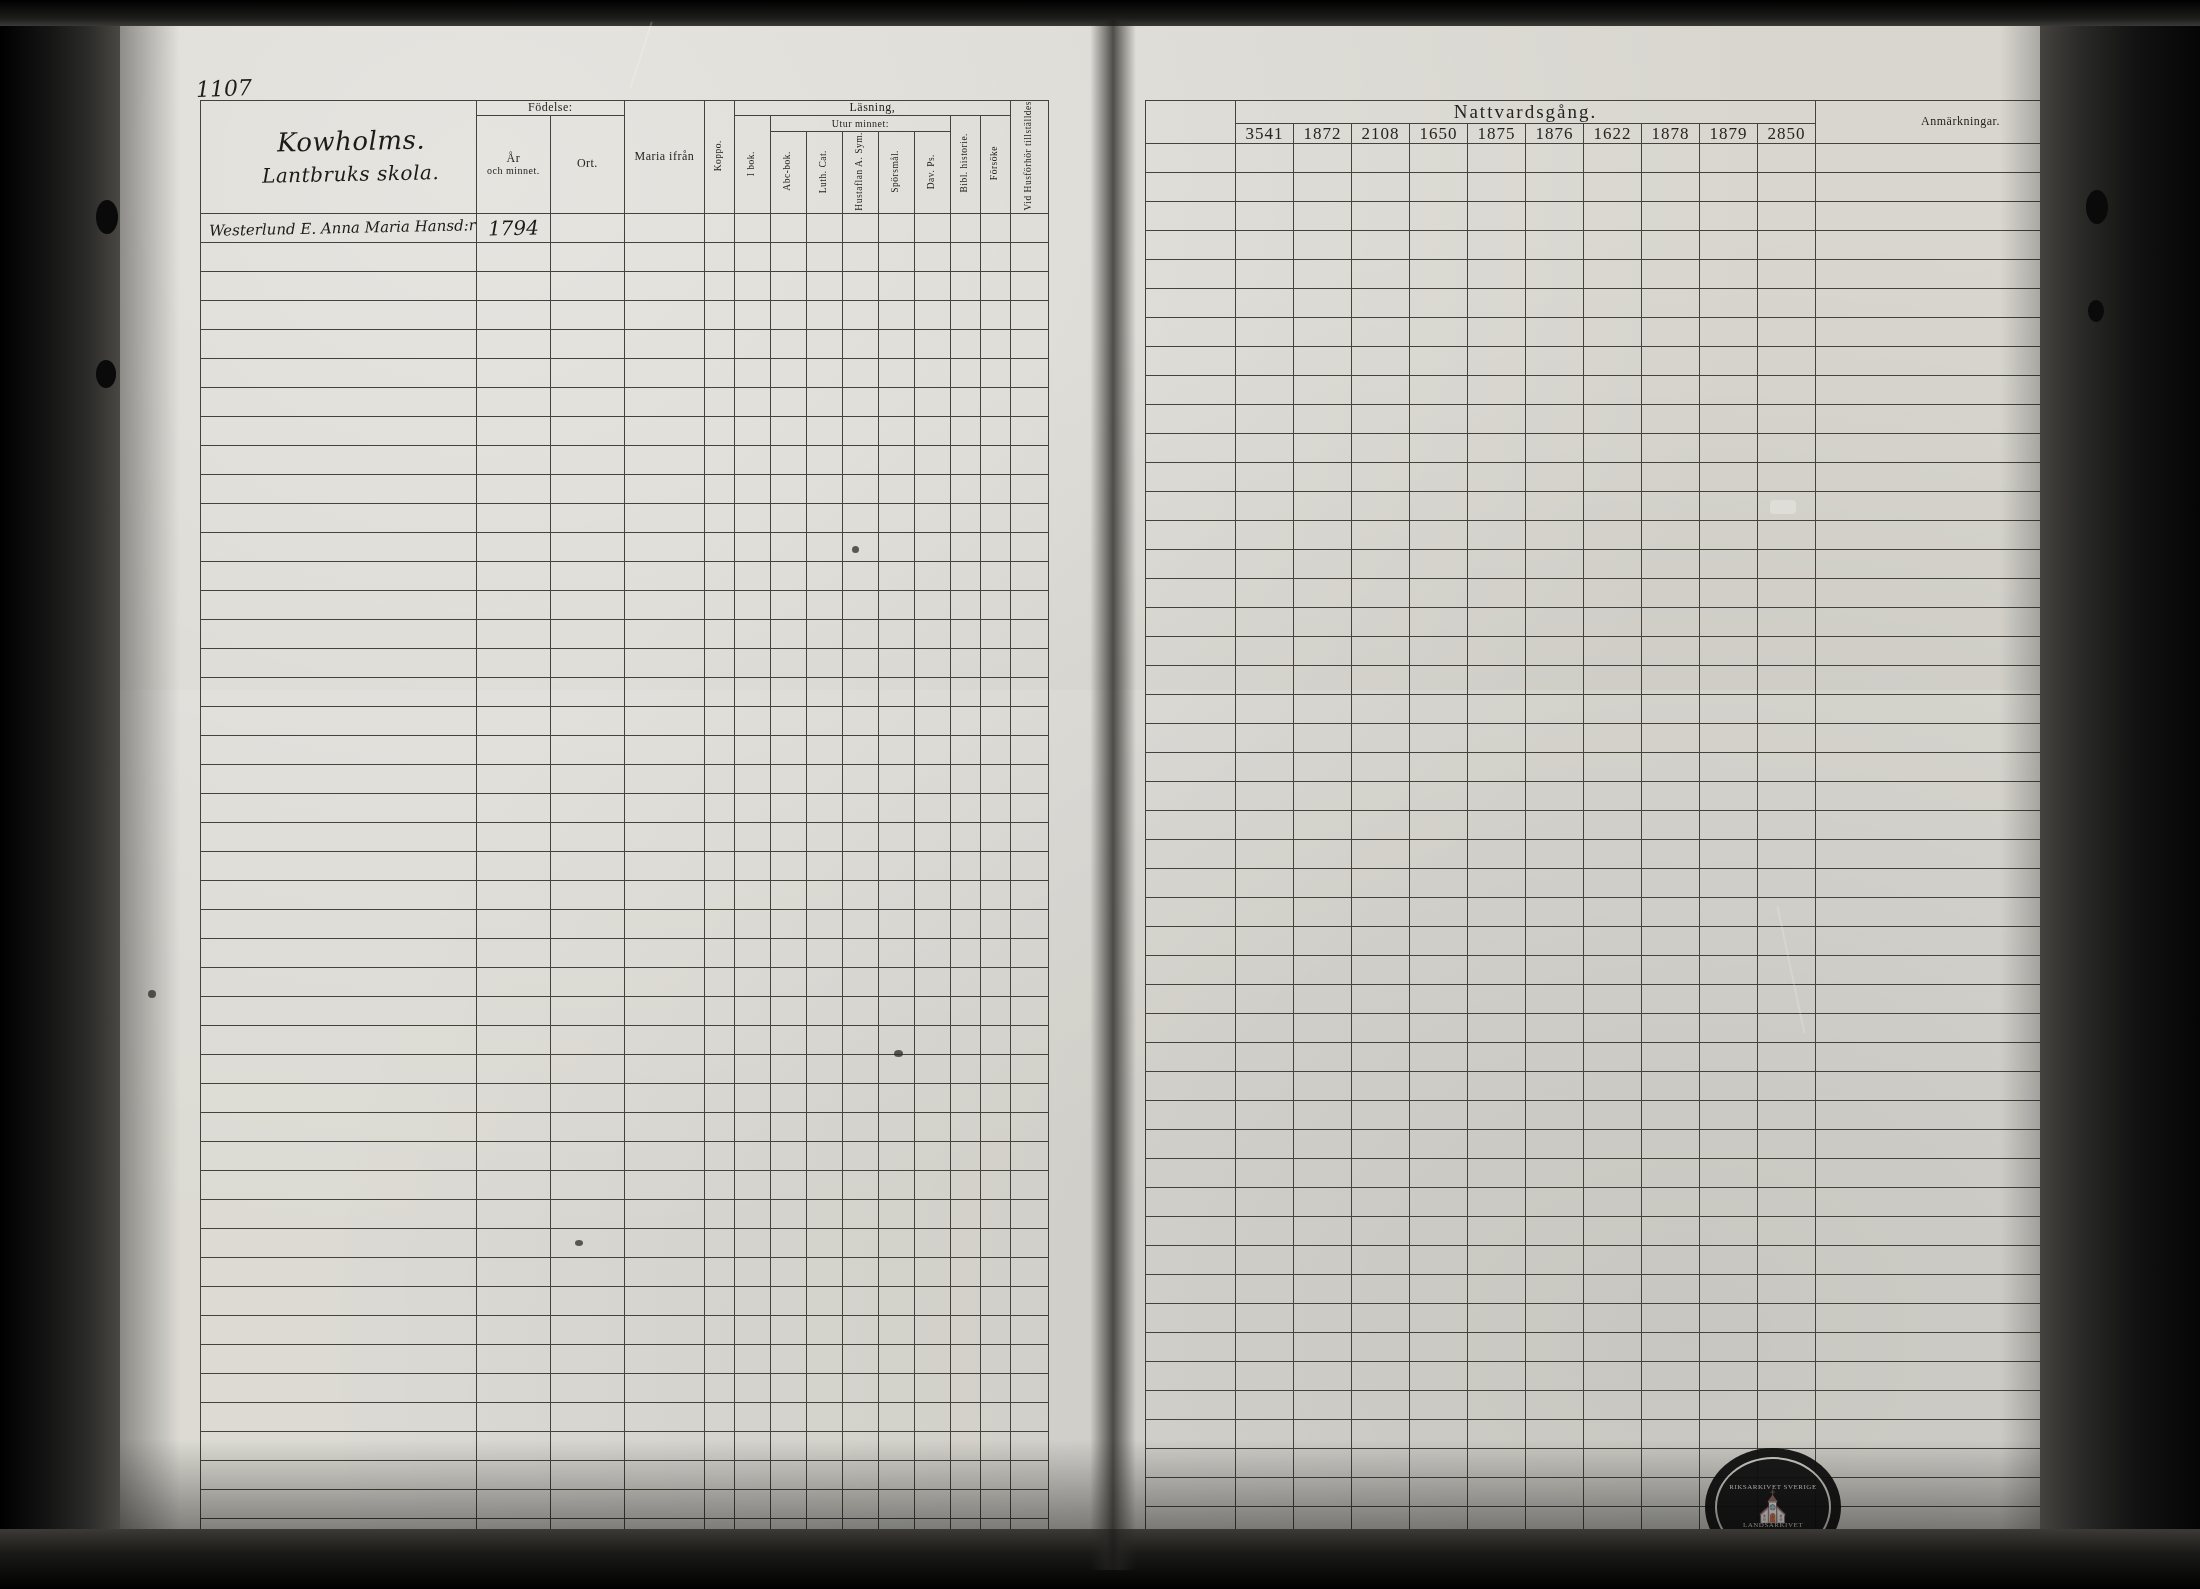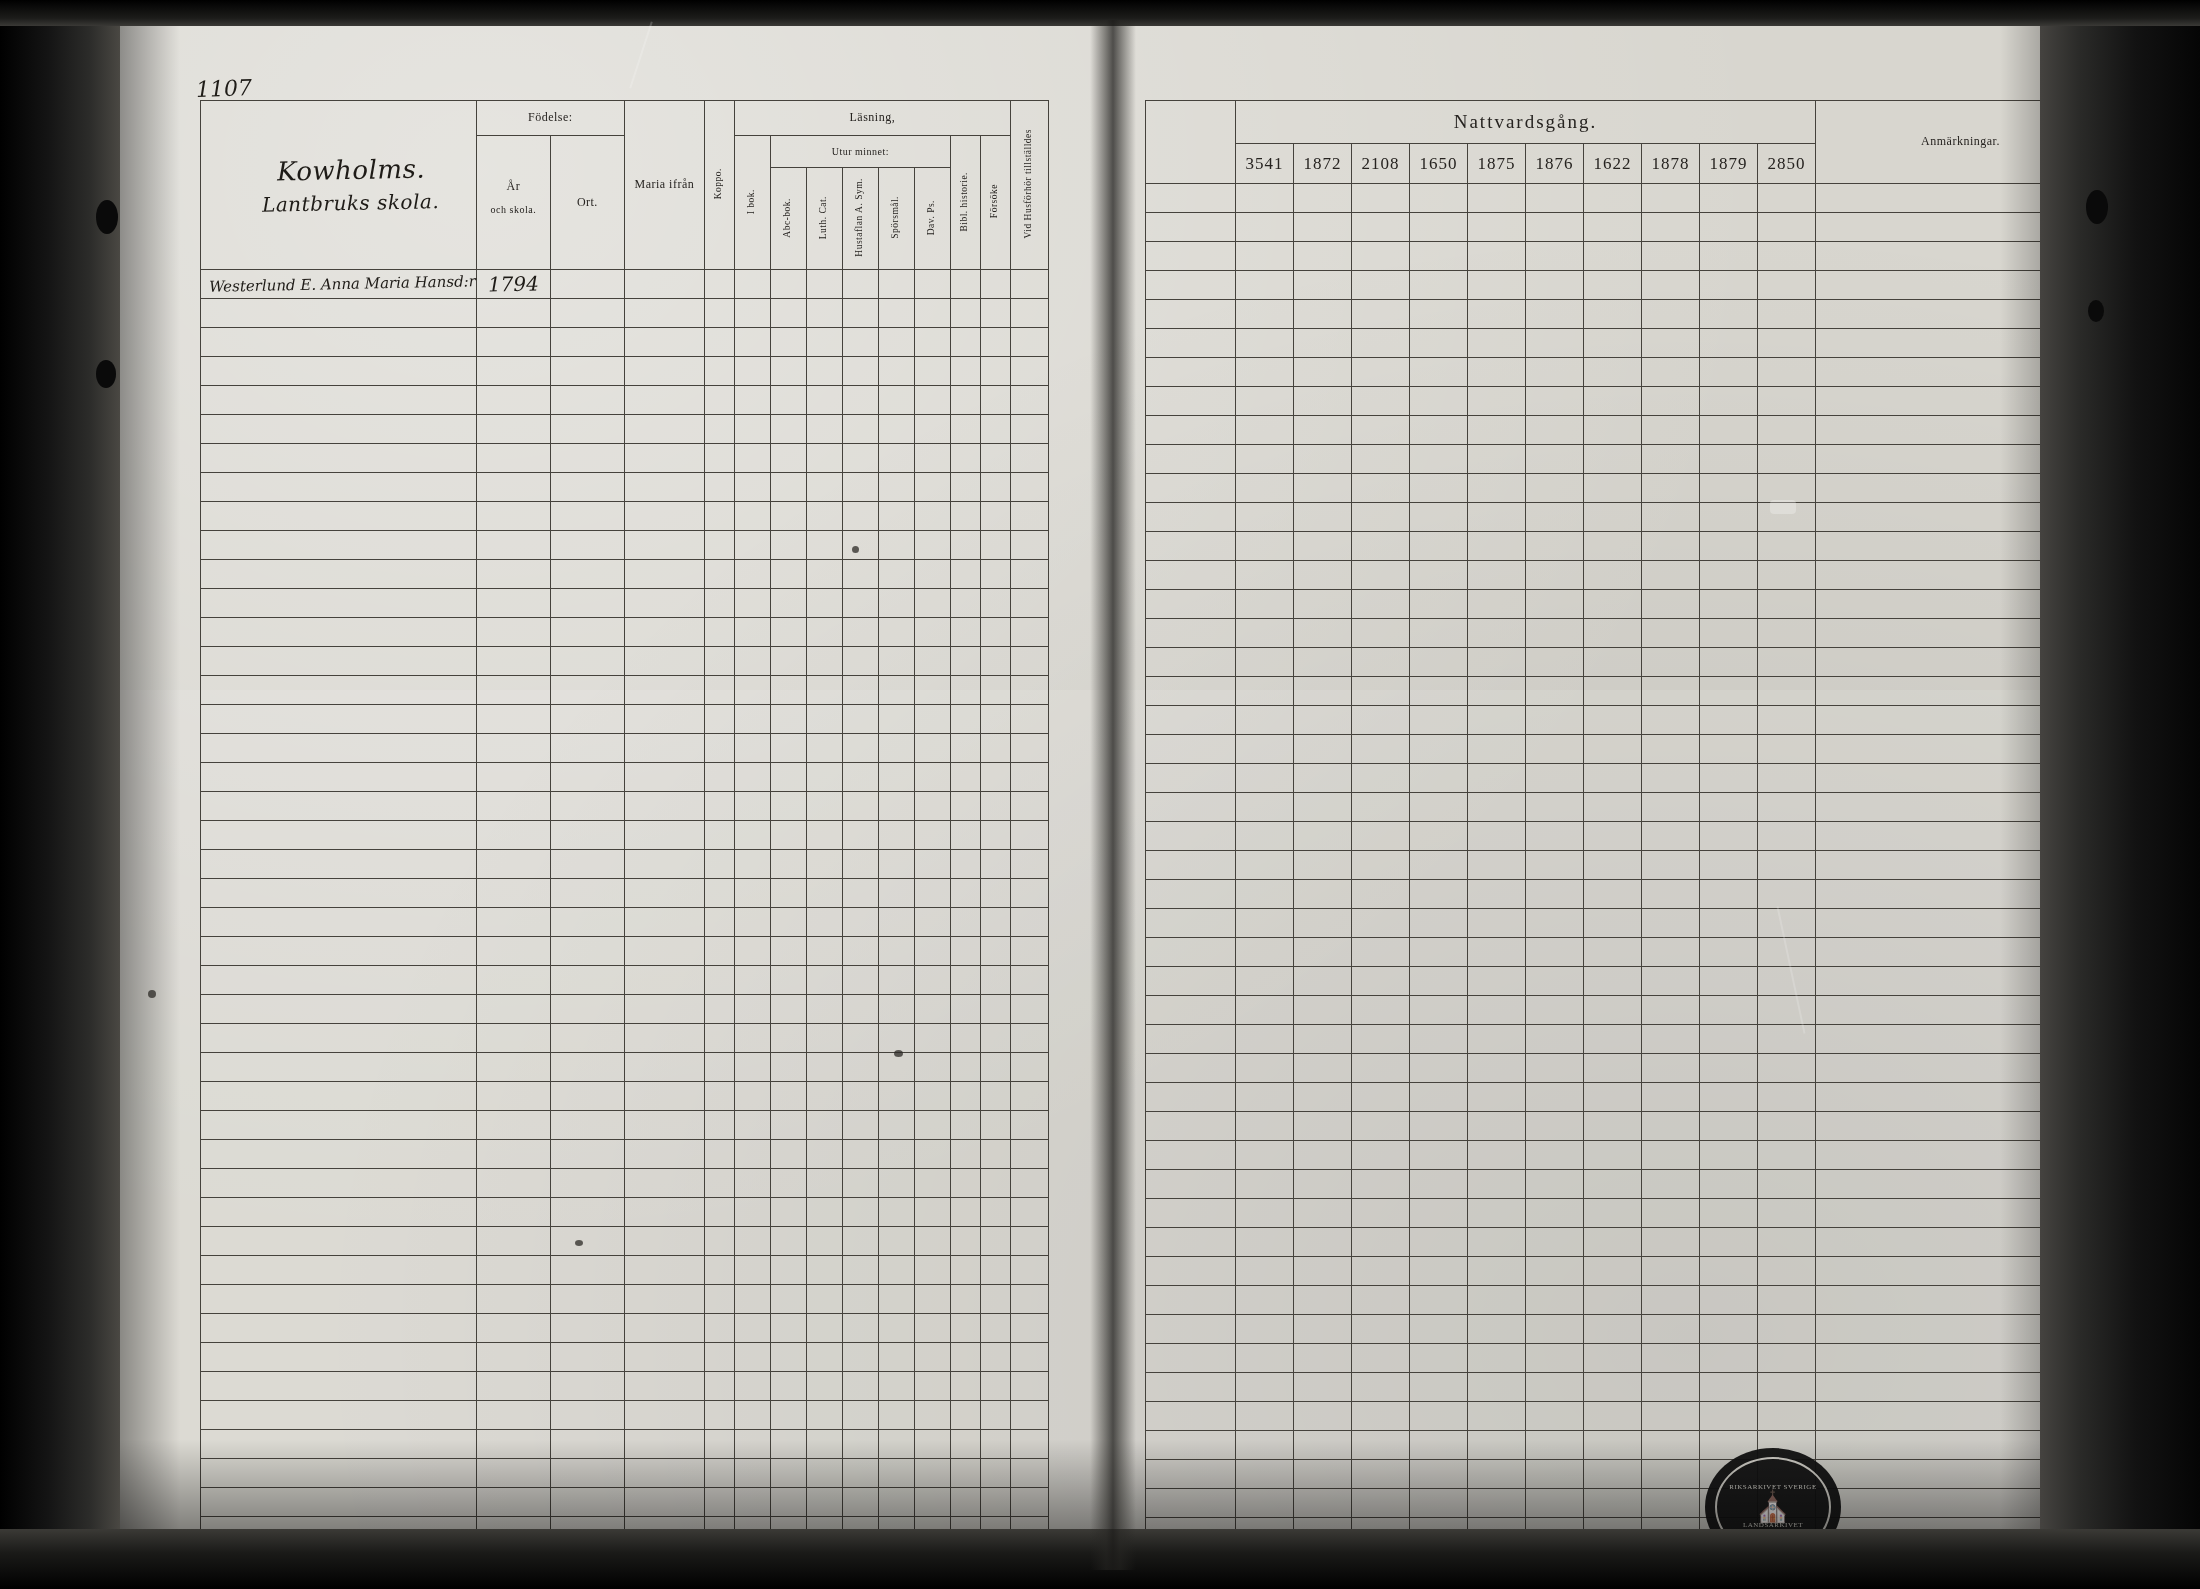--- a/index.html
+++ b/index.html
@@ -89,21 +89,21 @@
     padding: 0;
     font-weight: normal;
     vertical-align: middle;
     text-align: center;
     background: transparent;
   }
   .hdr {
     font-size: 12px;
     letter-spacing: 0.5px;
     line-height: 1.15;
-    padding: 10px 1px !important;
+    padding: 0 1px !important;
     color: #262320;
   }
   .hdr.sm { font-size: 10px; }
   .hdr.tiny { font-size: 9px; }
   .grp {
     font-size: 19px;
     letter-spacing: 2px;
   }
   .vert {
     writing-mode: vertical-rl;
@@ -203,21 +203,21 @@
         </td>
         <td colspan="2" class="hdr">Födelse:</td>
         <td rowspan="3" class="hdr">Maria ifrån</td>
         <td rowspan="3" class="hdr tiny"><span class="vert">Koppo.</span></td>
         <td colspan="8" class="hdr">Läsning,</td>
         <td rowspan="3" class="hdr tiny"><span class="vert">Vid Husförhör tillställdes</span></td>
       </tr>
       <tr>
         <td rowspan="2" class="hdr">
           <div>År</div>
-          <div class="hdr sm">och skola.</div>
+          <div class="hdr sm">och minnet.</div>
         </td>
         <td rowspan="2" class="hdr">Ort.</td>
         <td rowspan="2" class="hdr tiny"><span class="vert">I bok.</span></td>
         <td colspan="5" class="hdr sm">Utur minnet:</td>
         <td rowspan="2" class="hdr tiny"><span class="vert">Bibl. historie.</span></td>
         <td rowspan="2" class="hdr tiny"><span class="vert">Försöke</span></td>
       </tr>
       <tr>
         <td class="hdr tiny"><span class="vert">Abc-bok.</span></td>
         <td class="hdr tiny"><span class="vert">Luth. Cat.</span></td>

